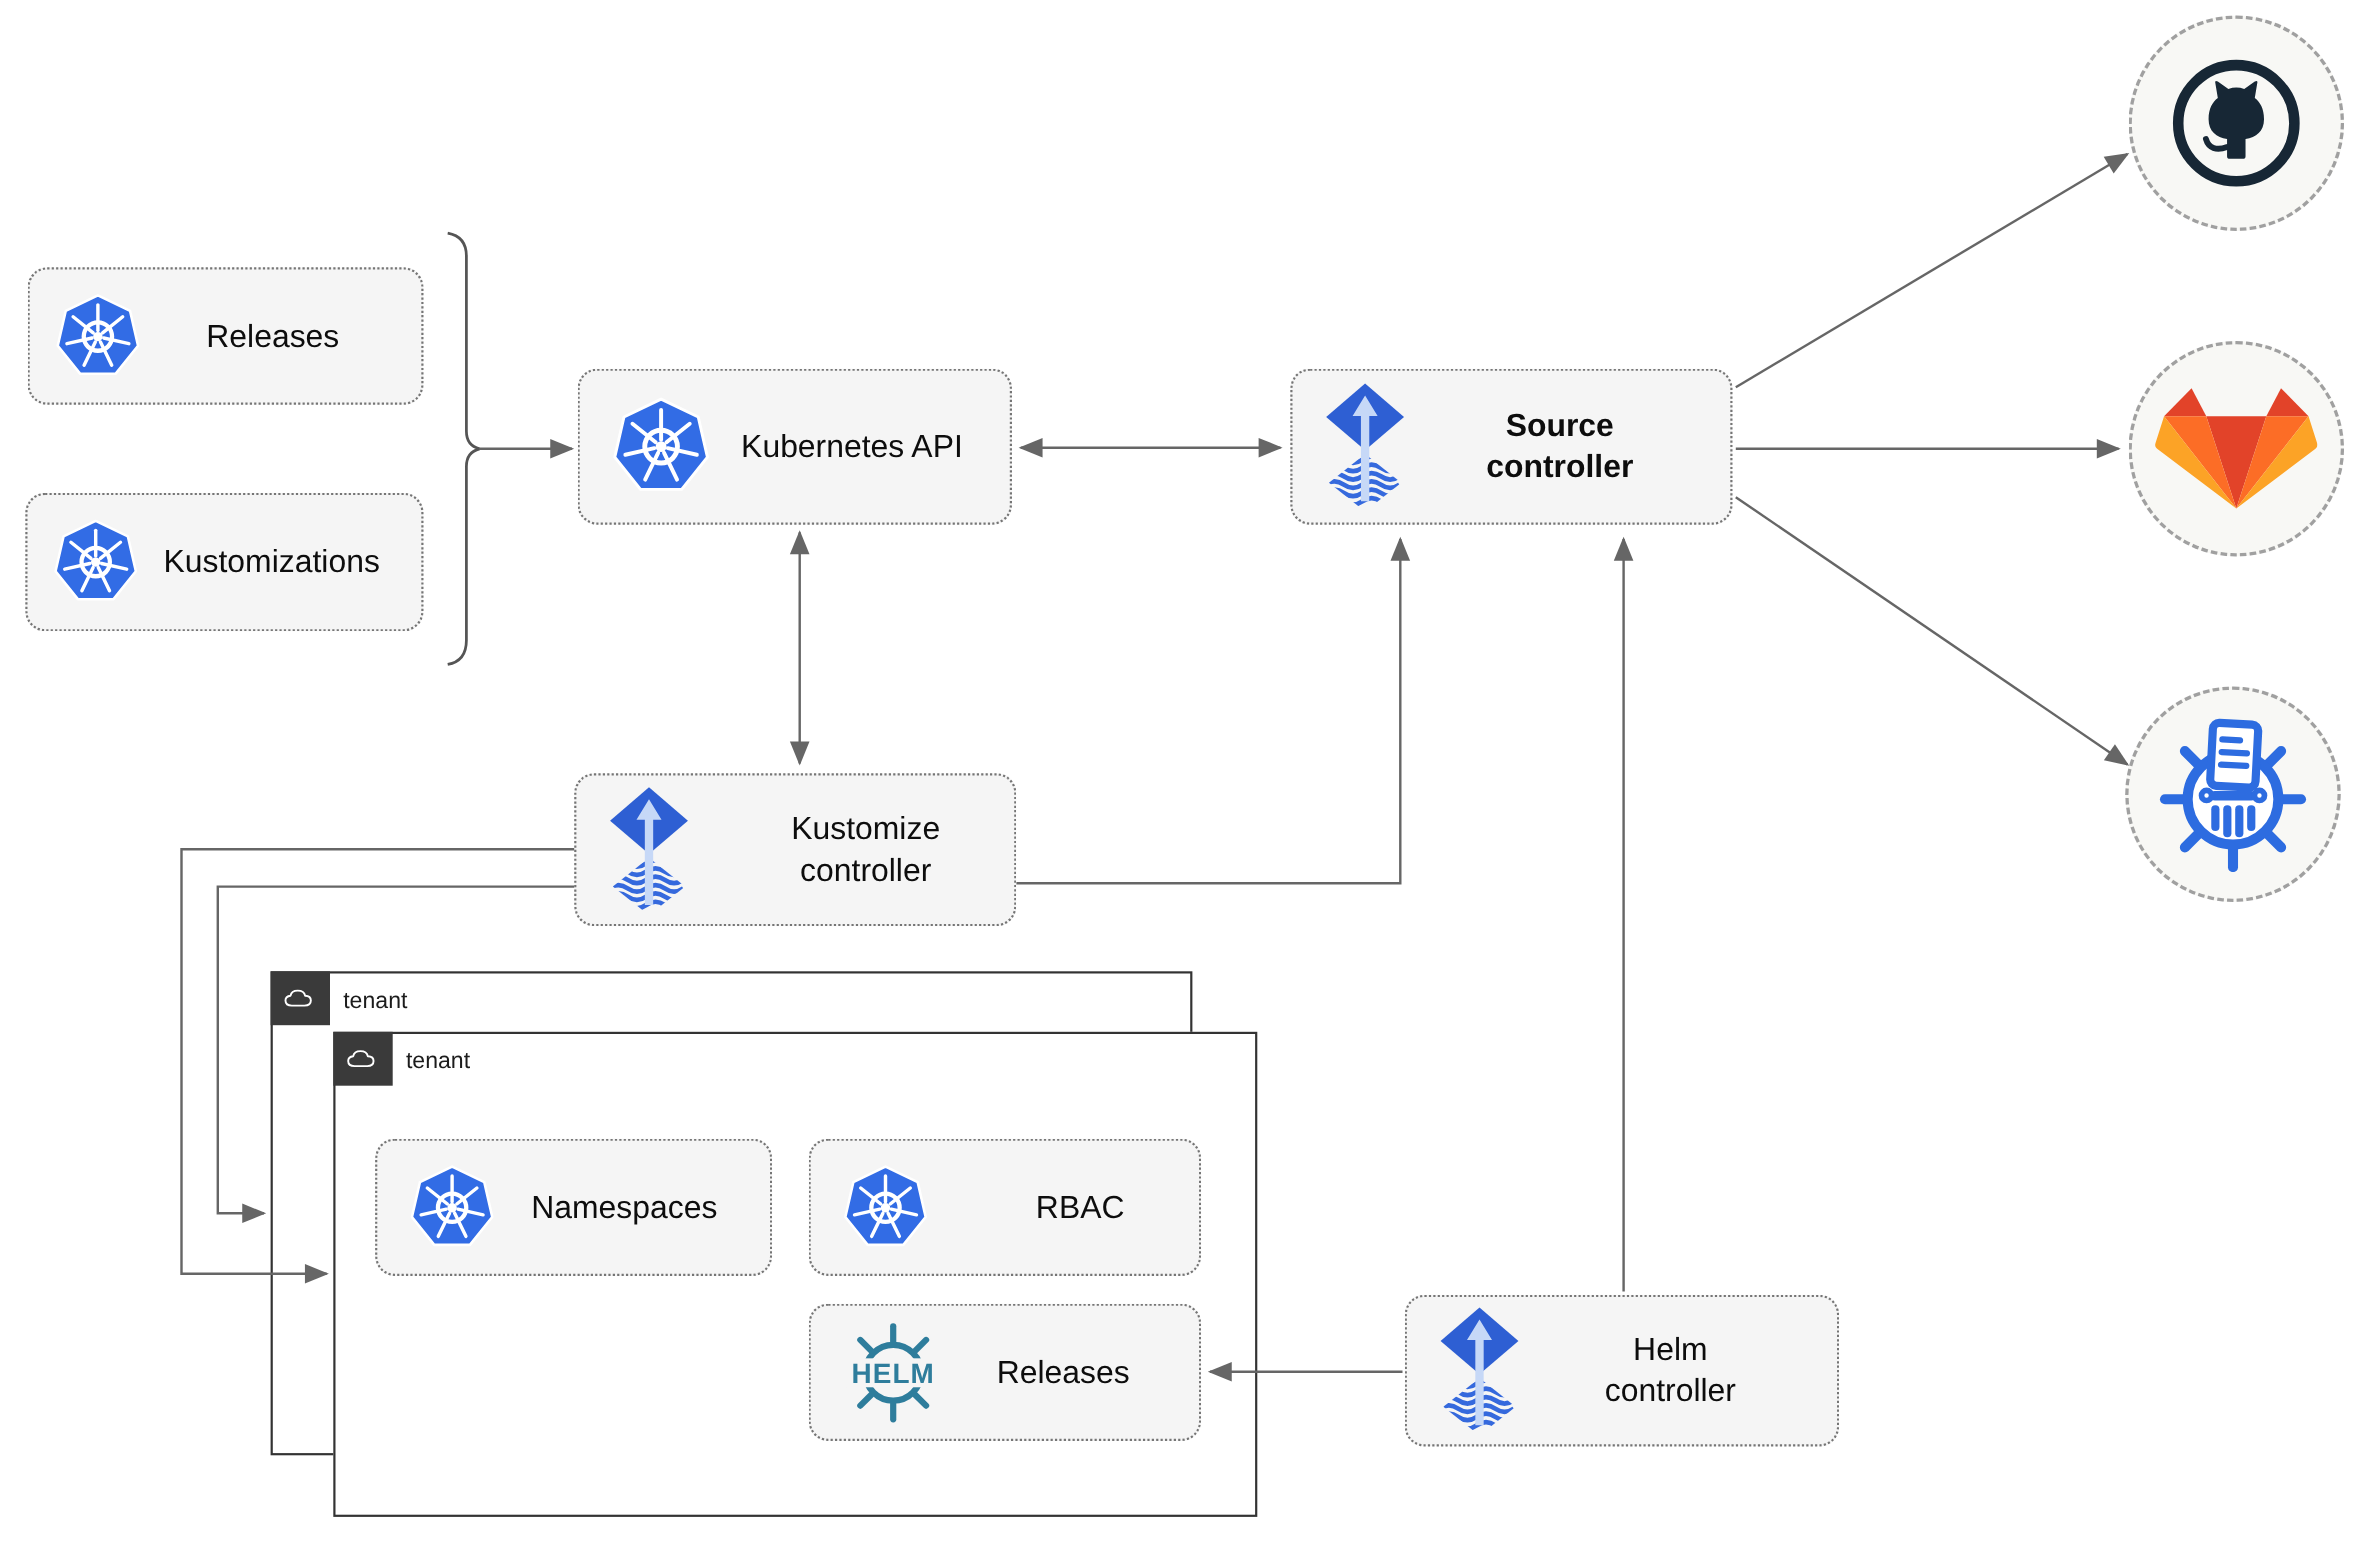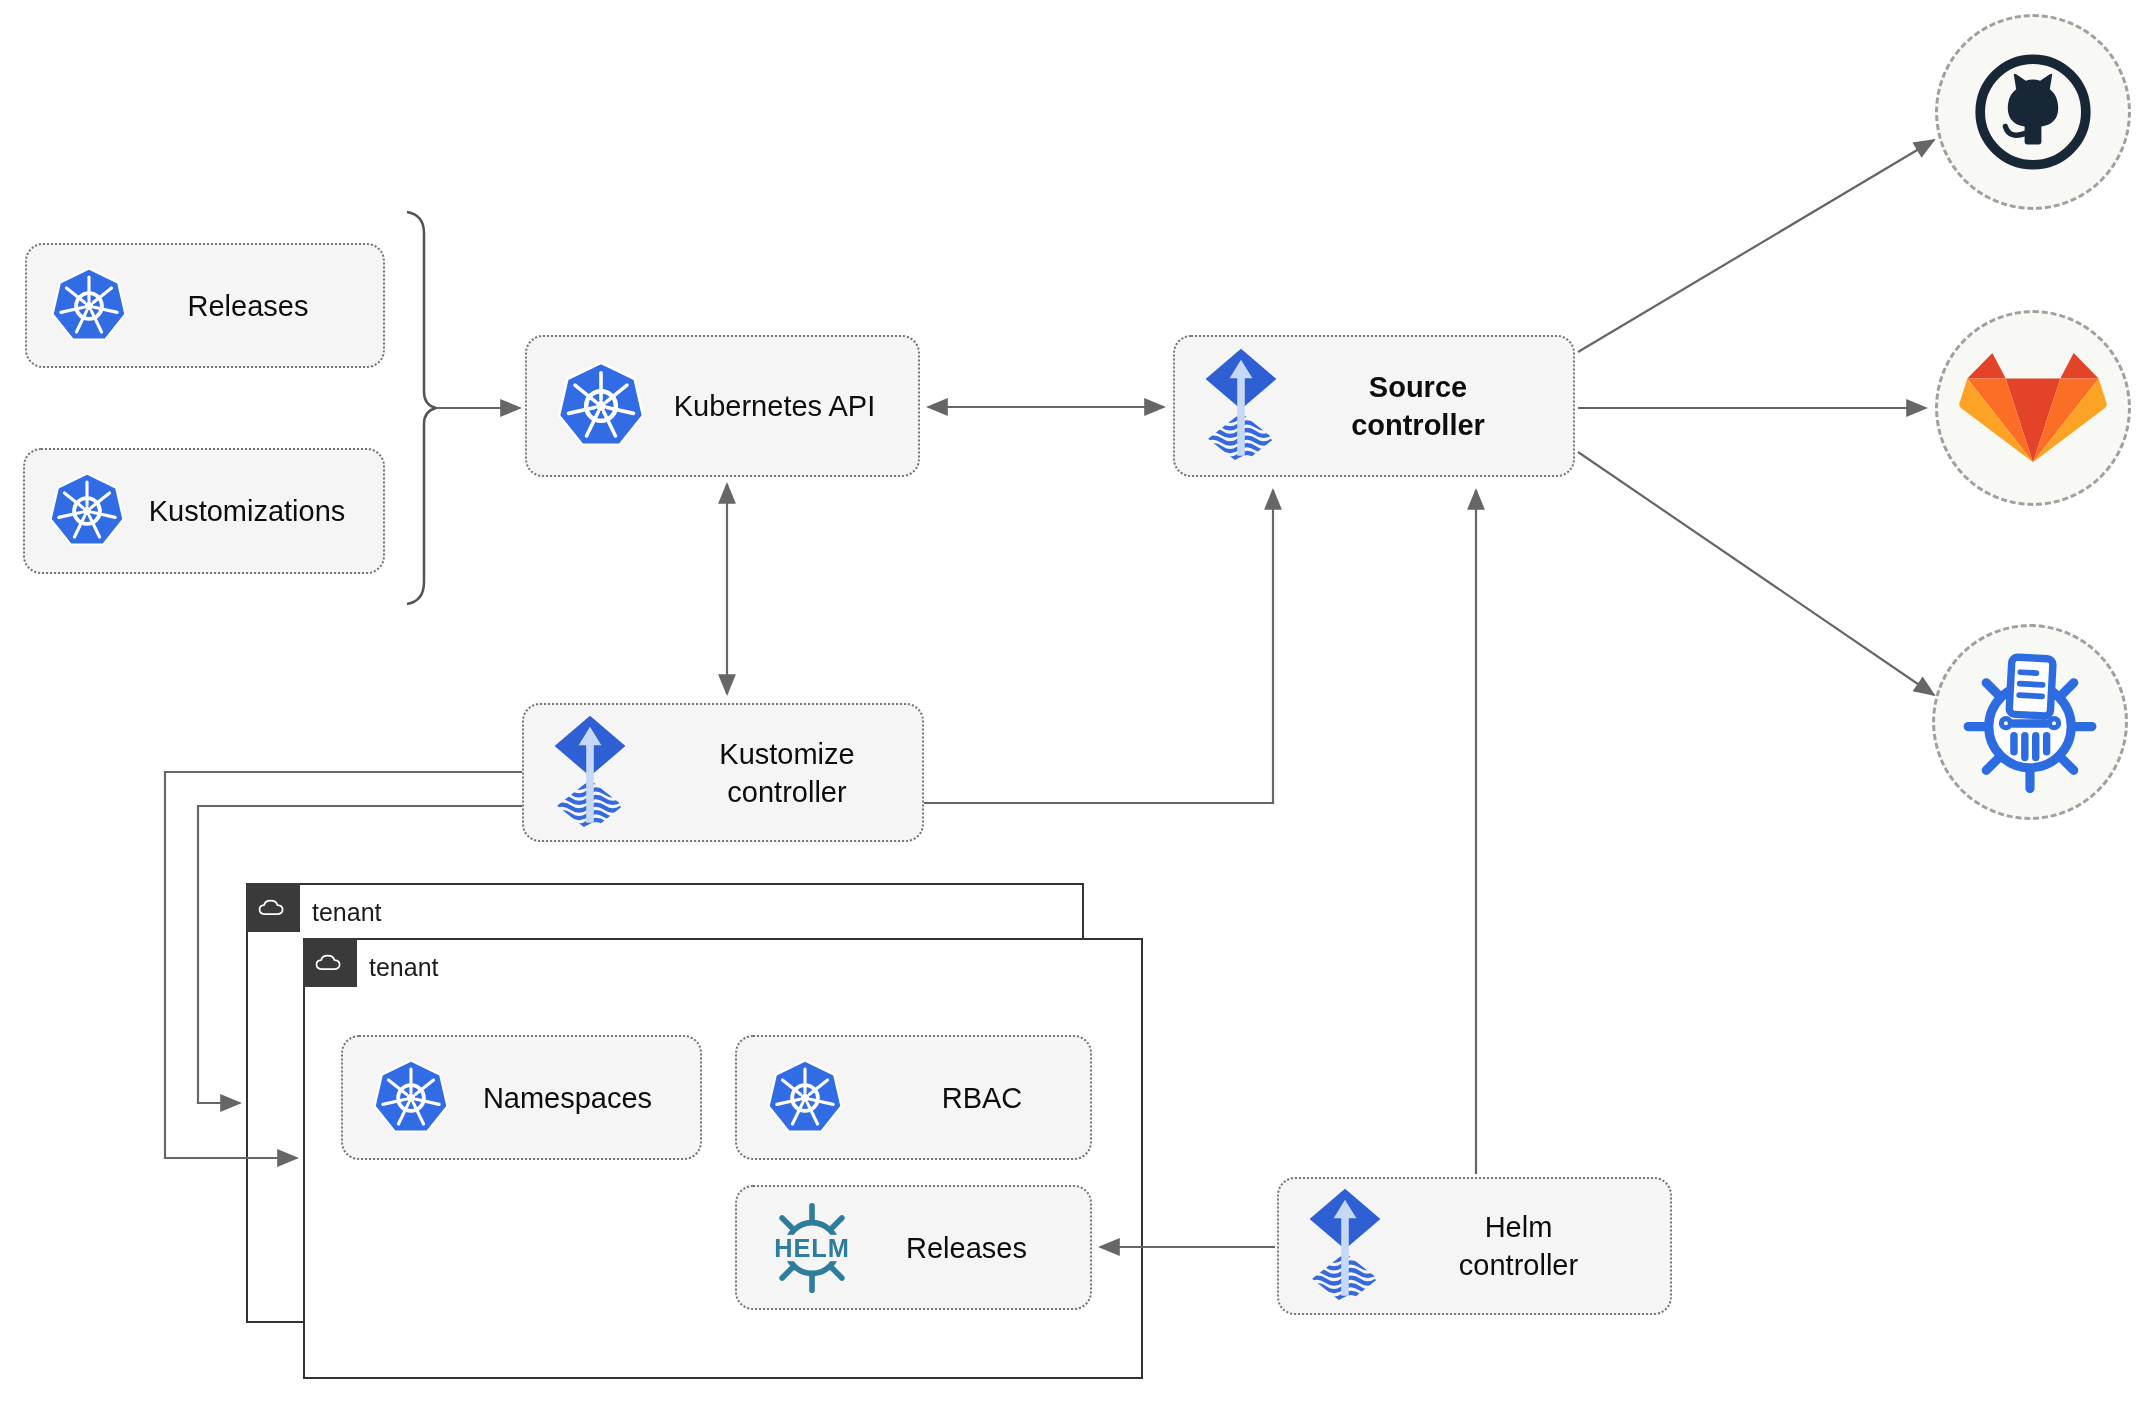--- a/index.html
+++ b/index.html
@@ -17,21 +17,21 @@
   }
   .icon-wrap{flex:0 0 auto;display:flex;align-items:center;justify-content:center;}
   .tenant{
     position:absolute;box-sizing:border-box;background:#ffffff;border:2.5px solid #333333;
   }
   .tenant-tab{
     position:absolute;left:-2.5px;top:-2.5px;width:54px;height:49px;background:#3a3a3a;
     display:flex;align-items:center;justify-content:center;
   }
   .tenant-label{
-    position:absolute;left:64px;top:13px;font-size:25px;color:#1c1c1c;
+    position:absolute;left:64px;top:13px;font-size:21px;color:#1c1c1c;
   }
   .target-circle{
     position:absolute;width:196px;height:196px;border-radius:50%;
     box-sizing:border-box;border:3px dashed #a0a0a0;background:#f8f8f5;
     display:flex;align-items:center;justify-content:center;
   }
   #edge-layer{position:absolute;left:0;top:0;z-index:10;pointer-events:none;}
   .edge{stroke:#666666;stroke-width:2.2;fill:none;}
   .brace{stroke:#555555;stroke-width:2.5;fill:none;}
 </style>

